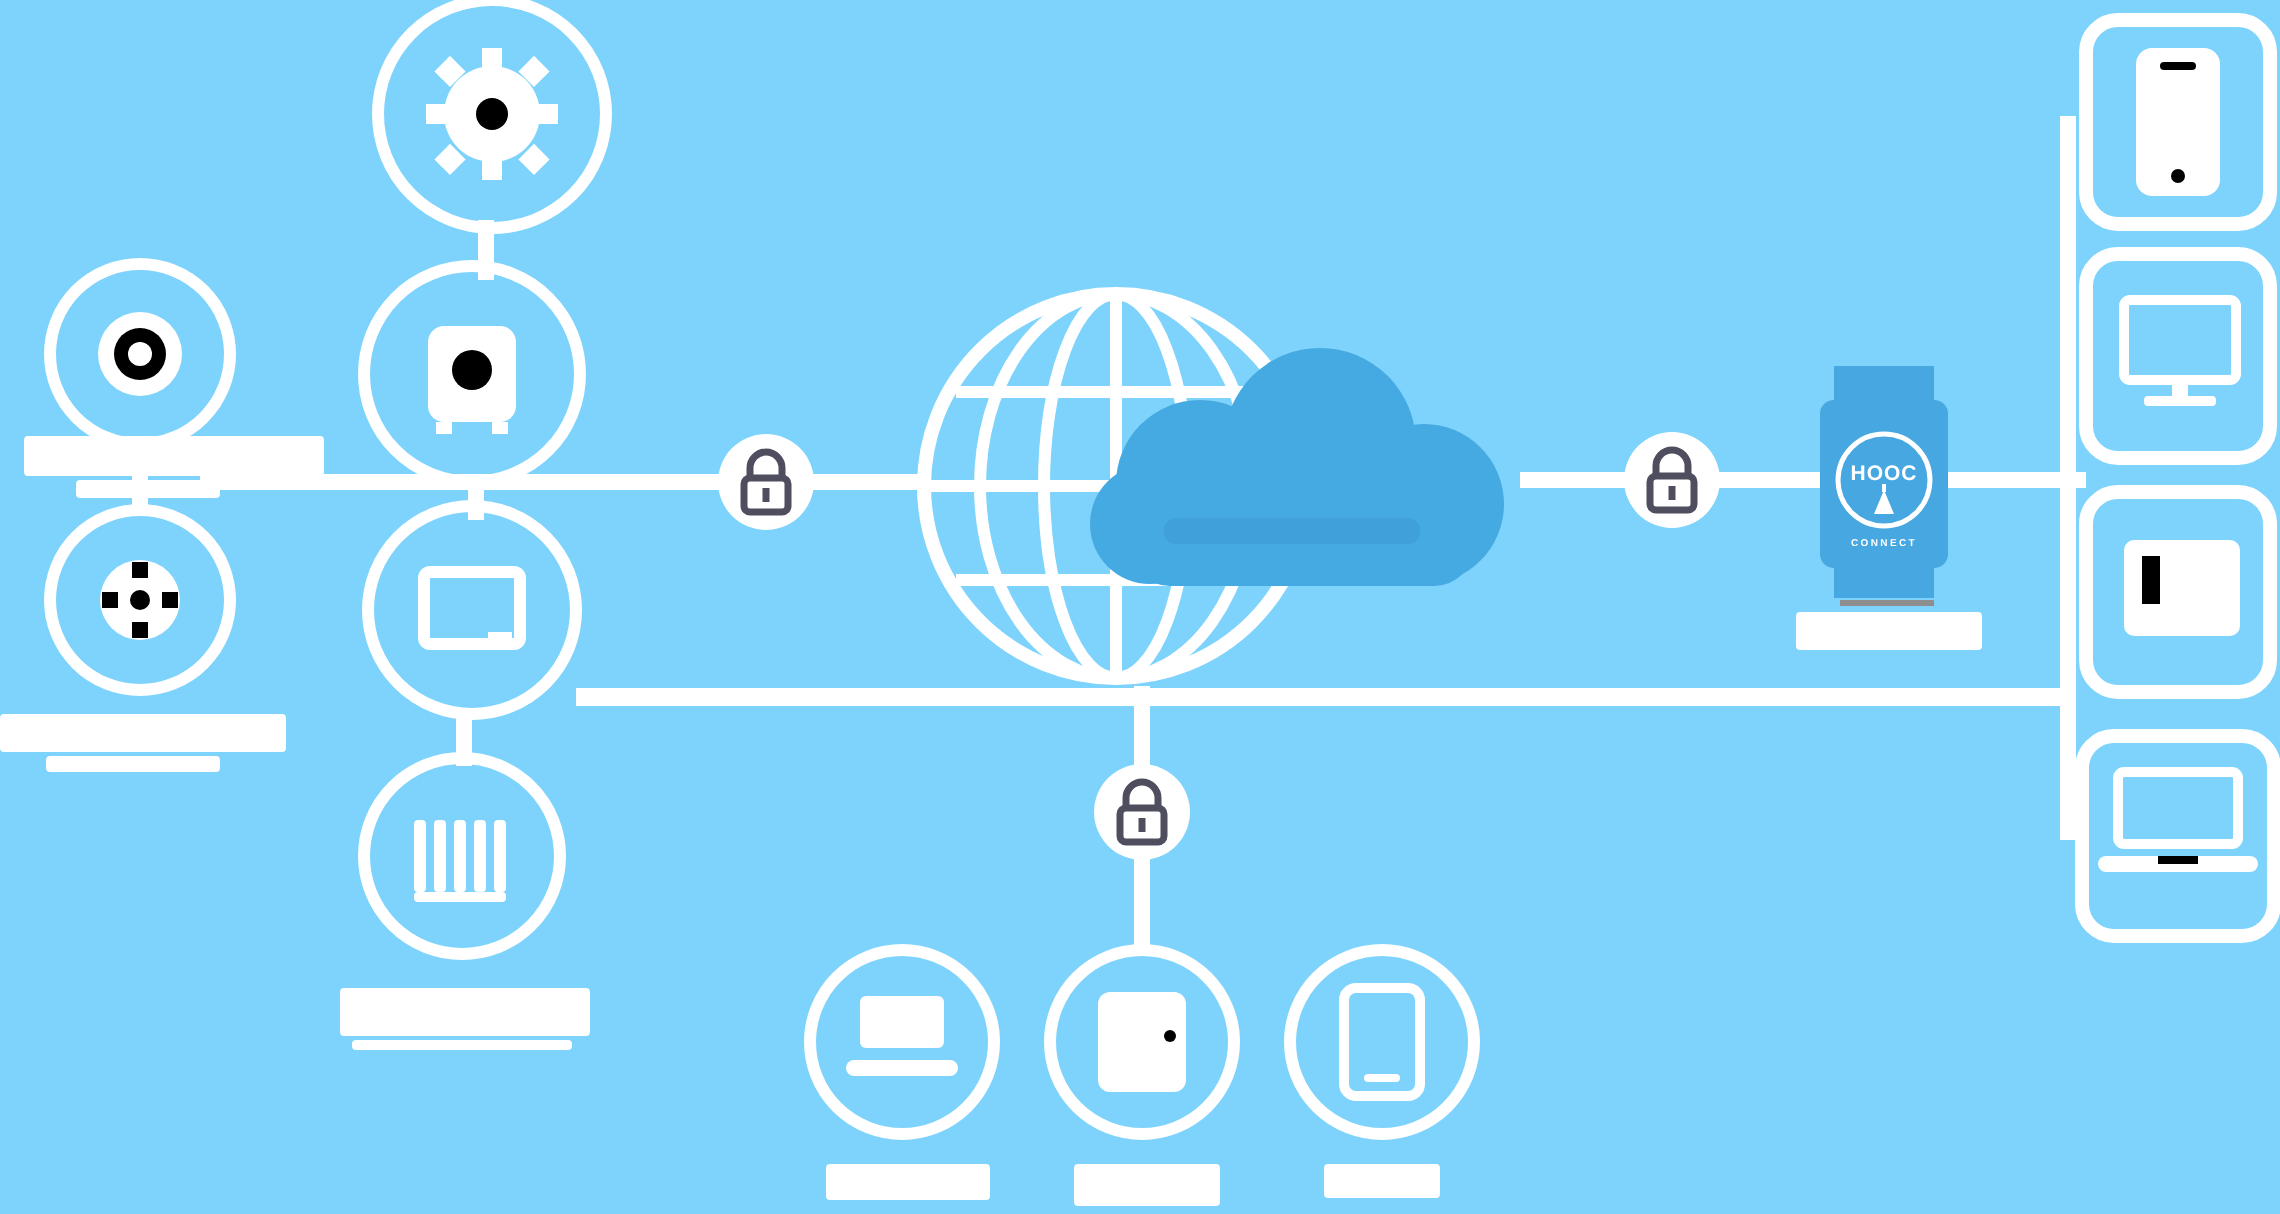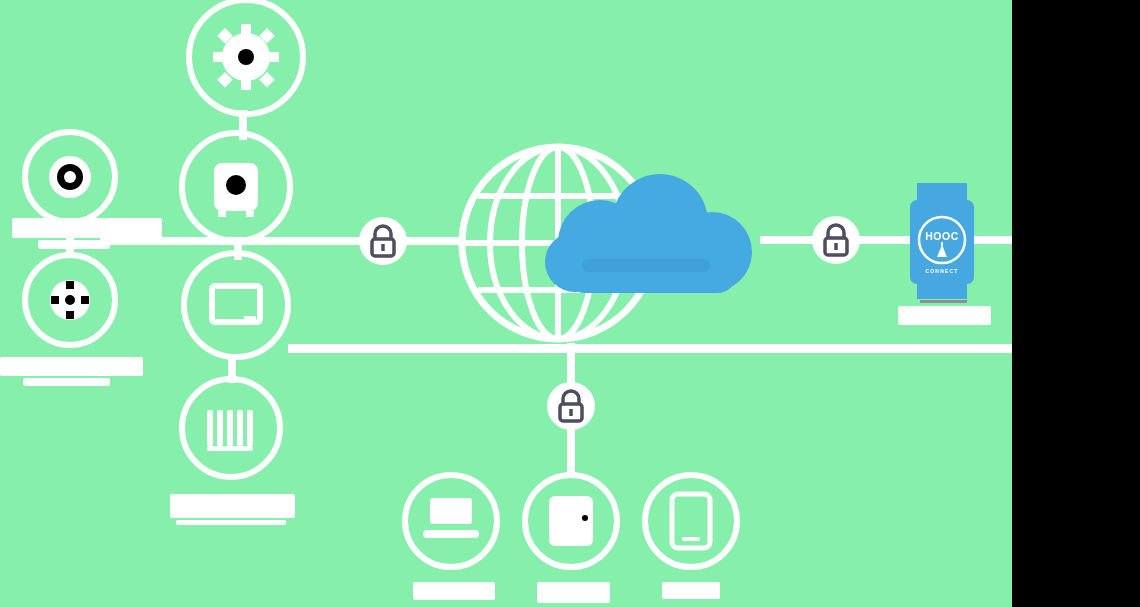--- a/index.html
+++ b/index.html
@@ -1,16 +1,16 @@
 <!DOCTYPE html>
 <html><head>
 <meta charset="utf-8">
 <style>
   html,body{margin:0;padding:0;background:#000;}
-  #stage{position:relative;width:1012px;height:607px;background:#86efac;overflow:hidden;
+  #stage{position:relative;width:1140px;height:607px;background:#7dd3fc;overflow:hidden;
          font-family:"Liberation Sans", sans-serif;}
   svg{position:absolute;left:0;top:0;display:block;}
   text{font-family:"Liberation Sans", sans-serif;}
 </style>
 </head>
 <body>
 
 <div id="stage">
 <svg width="1140" height="607" viewBox="0 0 1140 607">
 

